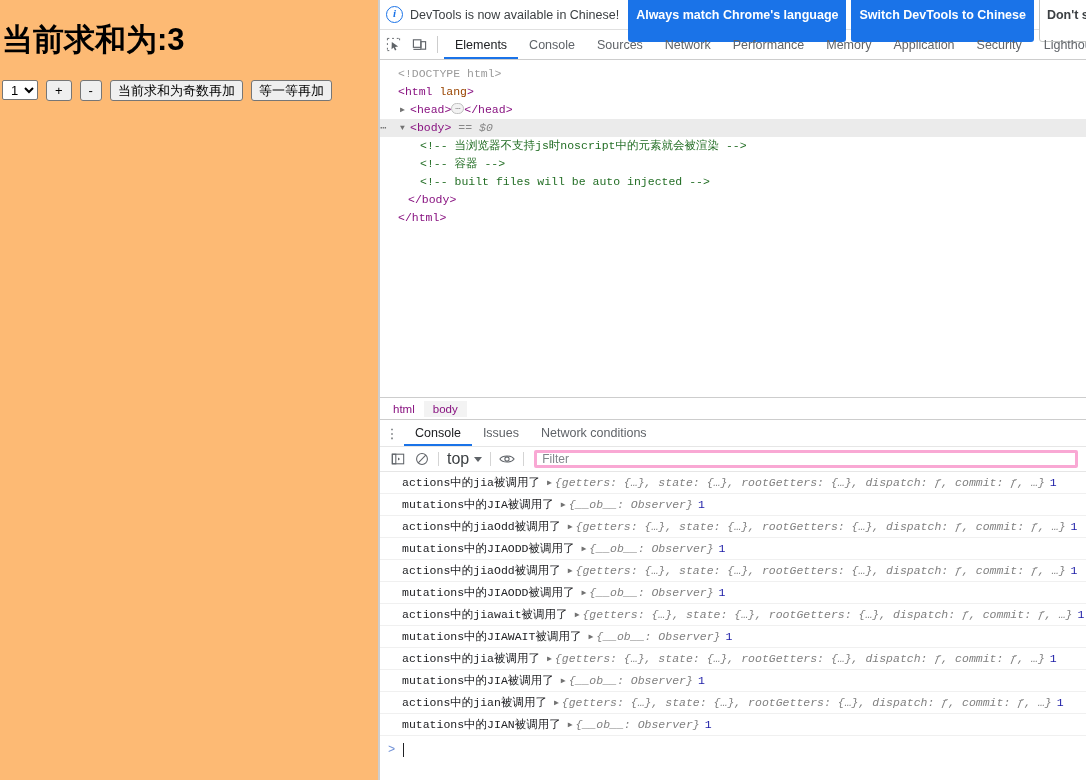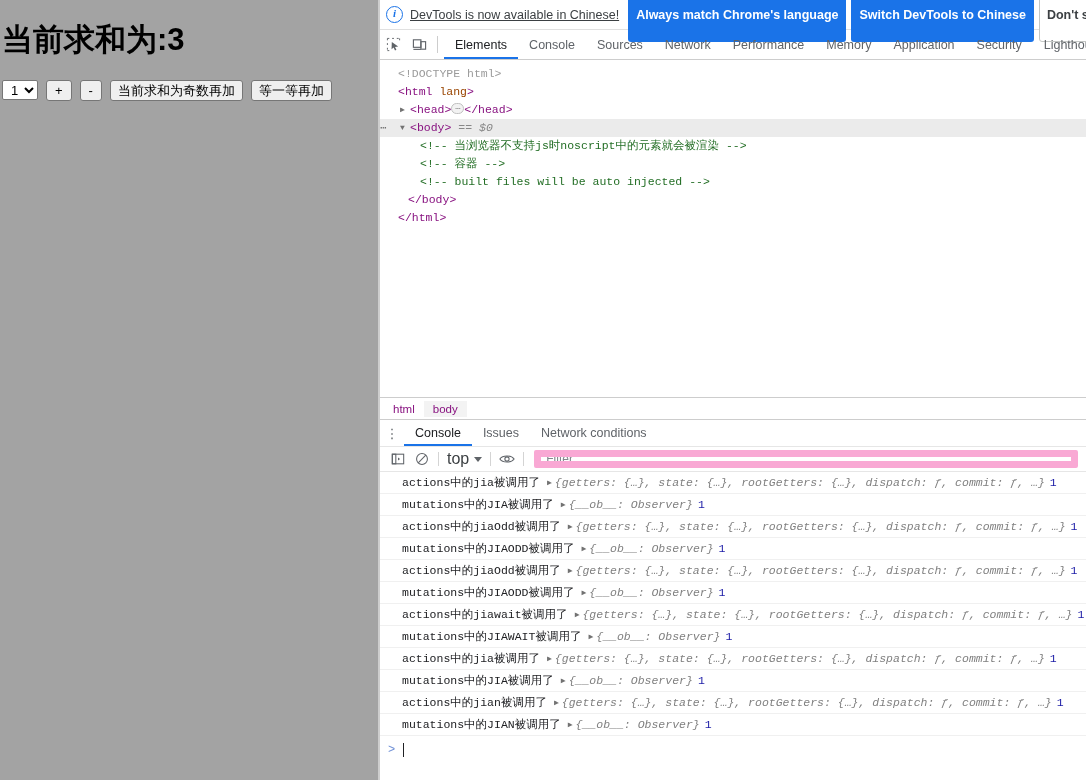--- a/index.html
+++ b/index.html
@@ -8,21 +8,21 @@
     overflow: hidden;
     background: #ffffff;
     font-family: "Liberation Sans", sans-serif;
   }
   #root { position: relative; width: 1086px; height: 780px; }
 
   
   #page {
     position: absolute; left: 0; top: 0;
     width: 453px; height: 780px;
-    background: #a3a3a3;
+    background: #fdba74;
     overflow: hidden;
   }
   #page-title {
     margin: 22px 0 0 2px;
     font-size: 31px;
     font-weight: bold;
     color: #000;
     line-height: 1.15;
     letter-spacing: 0px;
   }
@@ -96,21 +96,20 @@
     font-family: "Liberation Serif", serif;
     font-style: italic;
     font-weight: bold;
     flex: none;
     margin-right: 7px;
   }
   #banner-text {
     font-size: 12.5px;
     color: #3c4043;
     margin-right: 9px;
-    text-decoration: underline;
   }
   .banner-btn {
     font-family: "Liberation Sans", sans-serif;
     font-size: 12.5px;
     font-weight: bold;
     border-radius: 3px;
     padding: 19px 7px;
     margin-right: 5px;
     cursor: default;
     border: 1px solid transparent;
@@ -283,21 +282,21 @@
     width: 0; height: 0;
     border-left: 4px solid transparent;
     border-right: 4px solid transparent;
     border-top: 5px solid #5f6368;
   }
   #filter-input {
     flex: 1;
     margin-left: 6px;
     margin-right: 8px;
     height: 18px;
-    border: 7px solid #f9a8d4;
+    border: 3px solid #f9a8d4;
     border-radius: 2px;
     background: #fff;
     font-family: "Liberation Sans", sans-serif;
     font-size: 12px;
     color: #202124;
     padding: 0 5px;
     box-sizing: border-box;
     outline: none;
   }
   #filter-input::placeholder { color: #80868b; }

